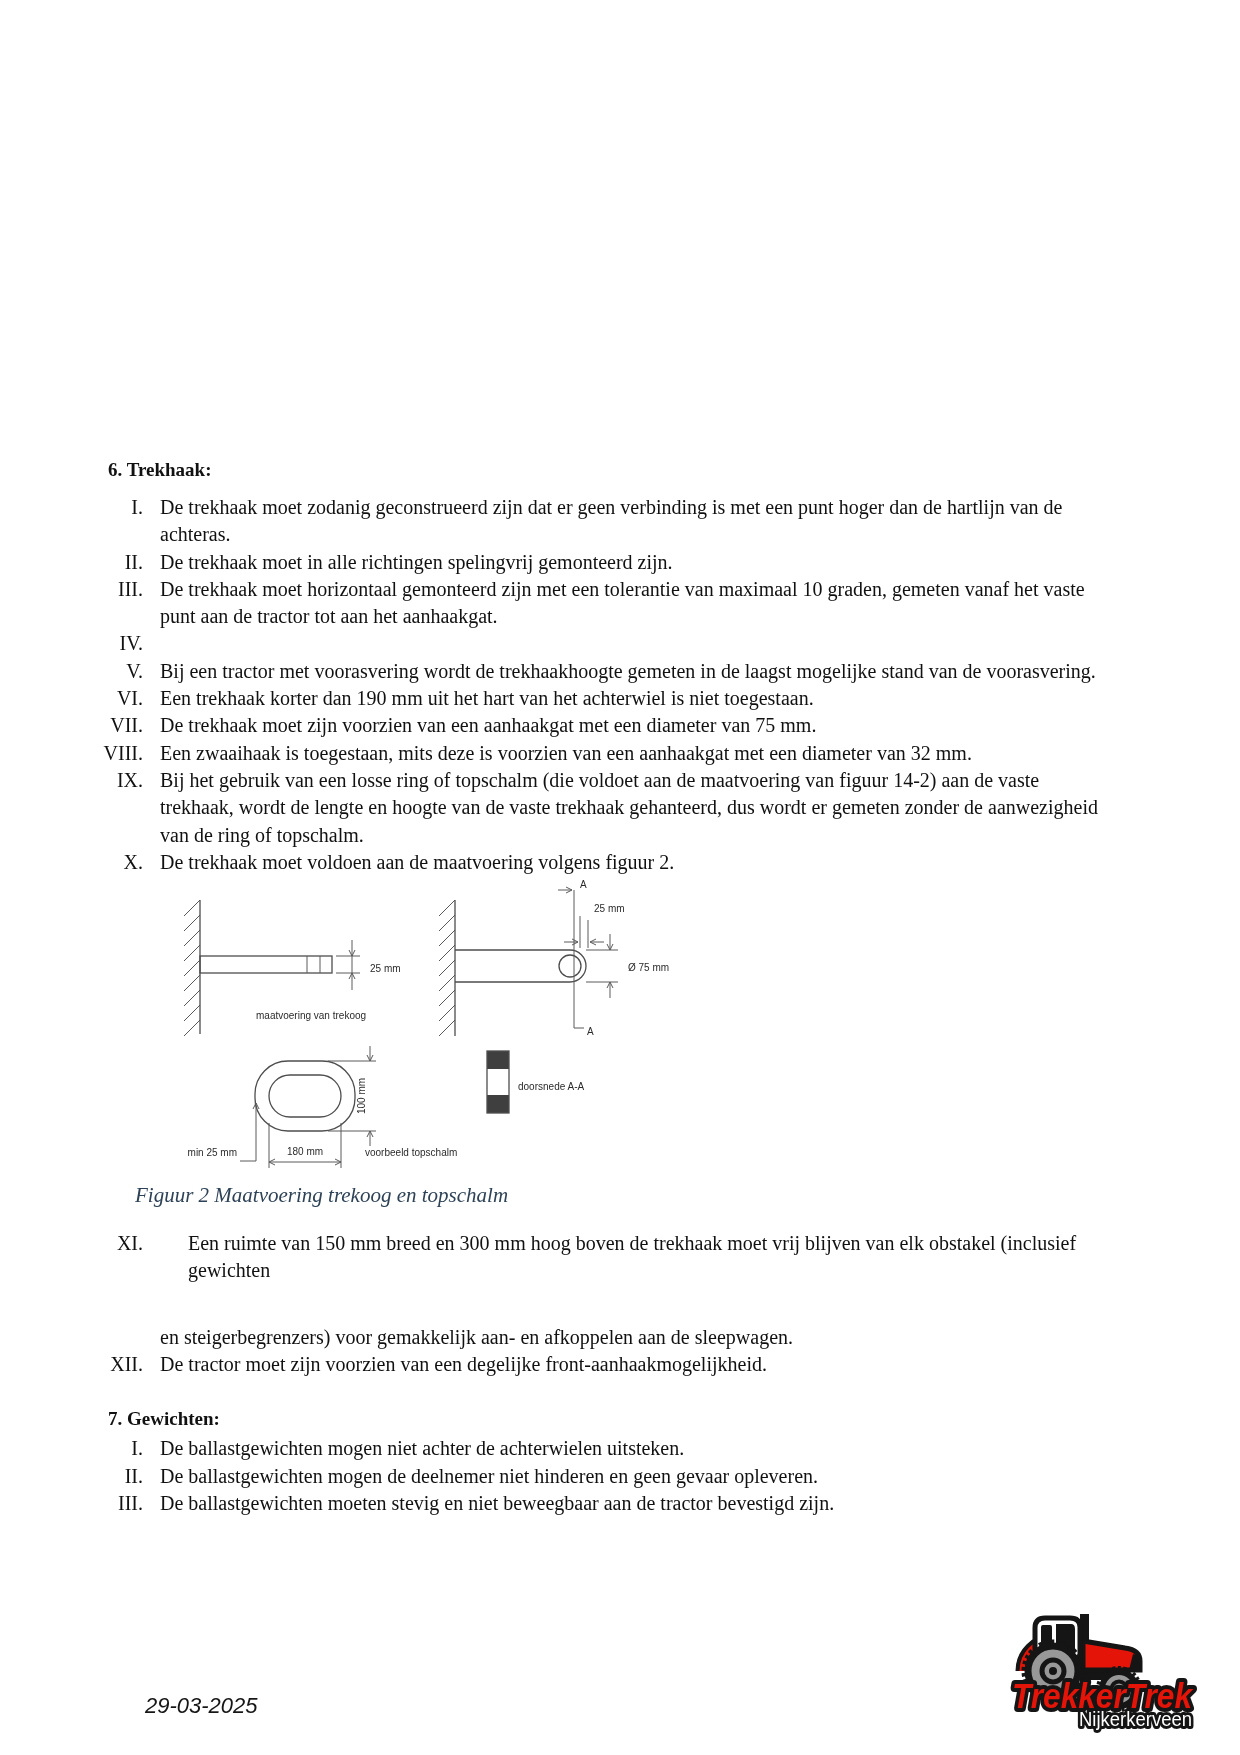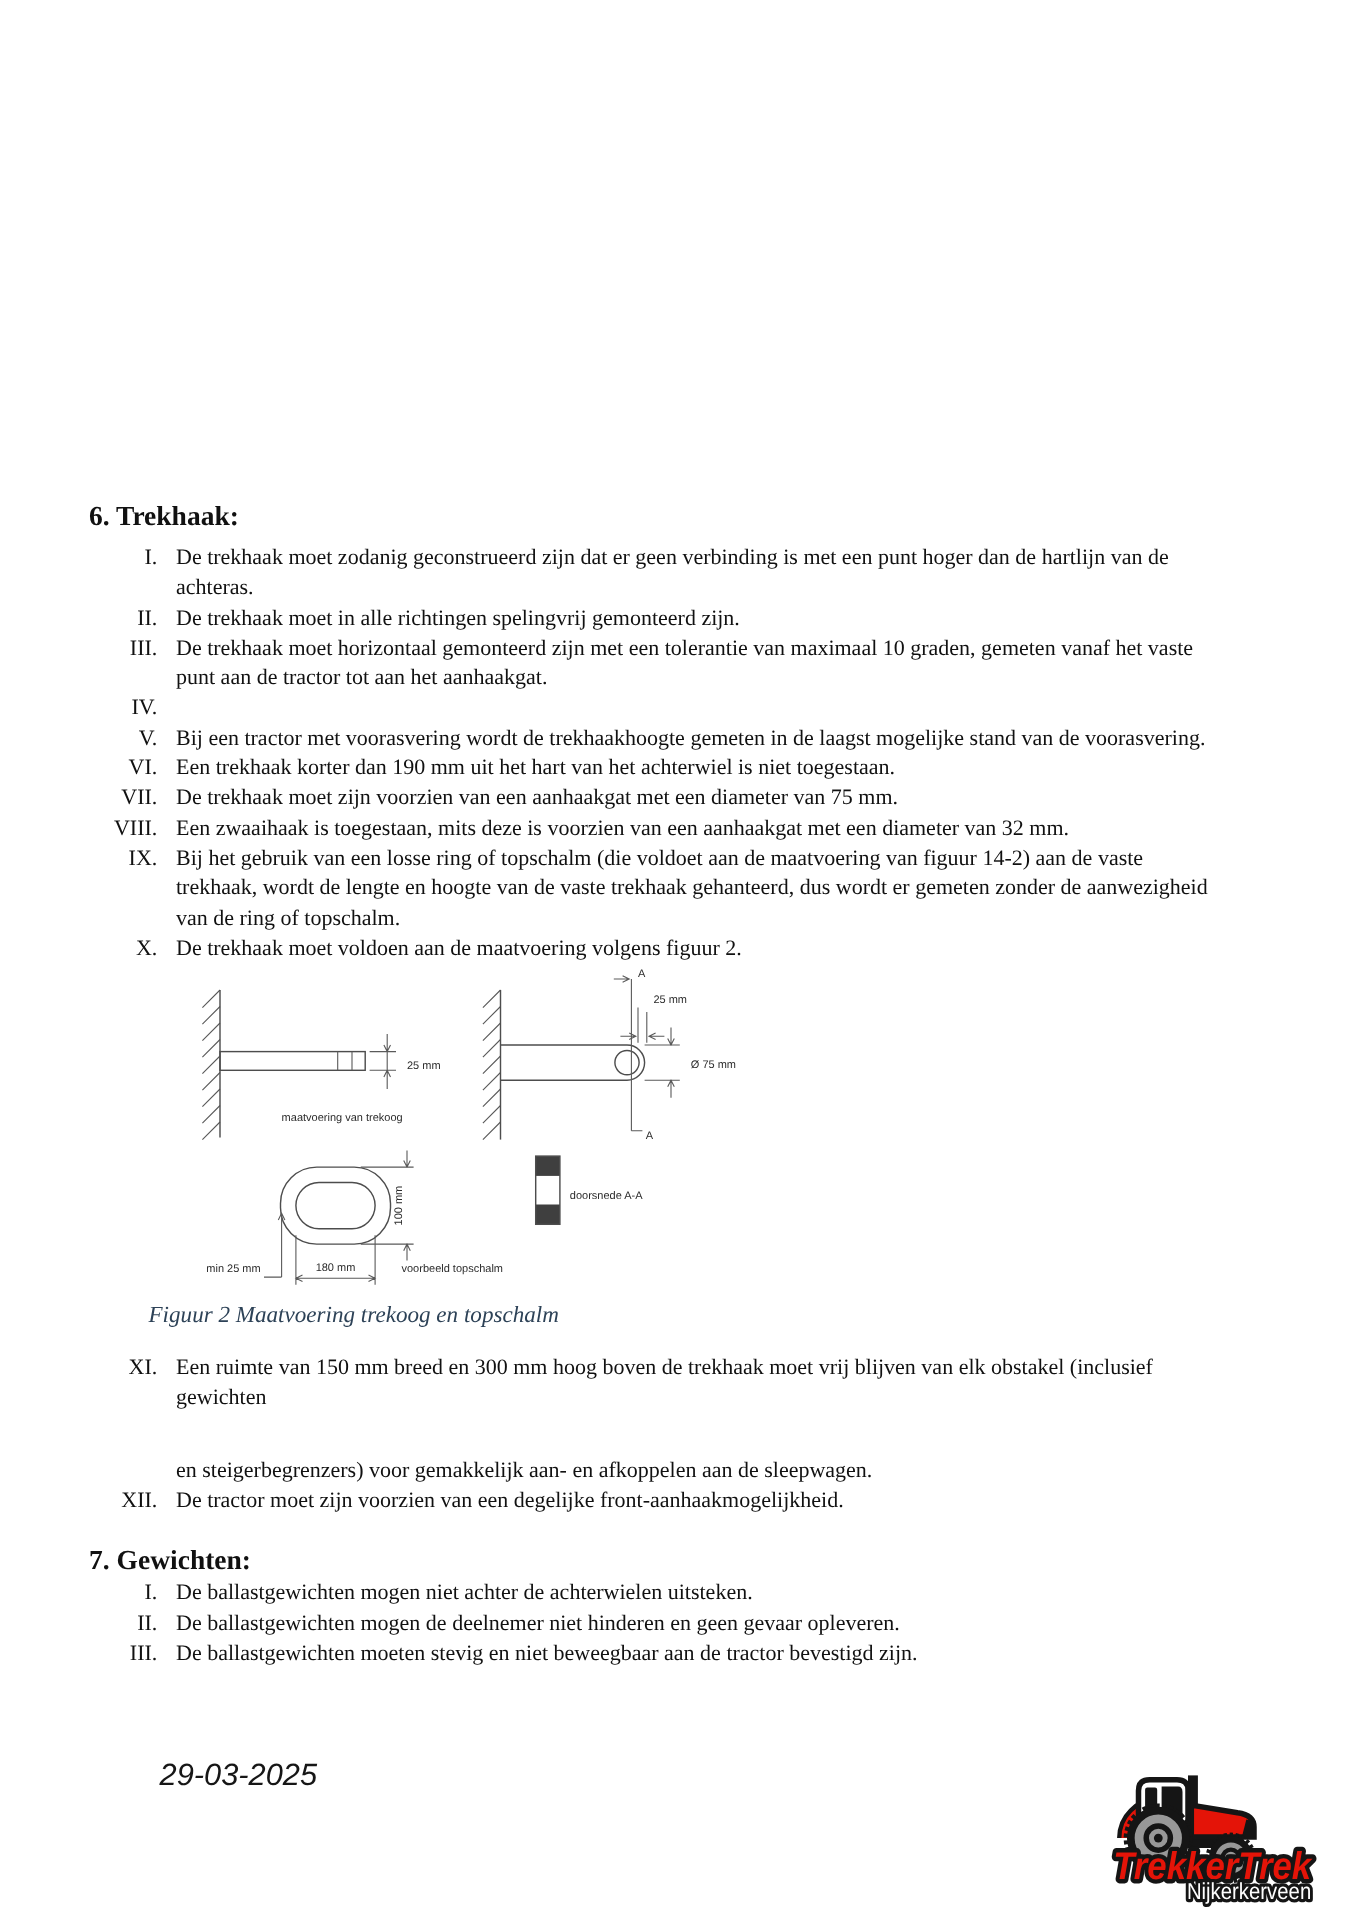--- a/index.html
+++ b/index.html
@@ -3,35 +3,35 @@
 <meta charset="utf-8">
 <style>
   * { margin:0; padding:0; box-sizing:border-box; }
   html,body { background:#ffffff; }
   .page {
     position:relative; width:1240px; height:1755px; margin:0 auto;
     background:#ffffff; overflow:hidden;
     font-family:"Liberation Serif", serif; font-size:20px; line-height:27.3px; color:#111;
   }
   .content { position:absolute; top:456px; left:0; width:1240px; }
-  .sec-heading { font-size:25px; font-weight:bold; line-height:28px; padding-left:81px; }
+  .sec-heading { font-size:19px; font-weight:bold; line-height:28px; padding-left:108px; }
   .sec-heading.s6 { margin-bottom:10px; }
   .sec-heading.s7 { margin-top:27px; margin-bottom:2px;font-family:Liberation Serif, serif; }
   .li { display:flex; }
   .li .num { flex:0 0 143px; width:143px; text-align:right; }
   .li .txt { margin-left:17px; width:956px; }
   .cont-para { margin-left:160px; width:956px; margin-top:39px; }
   .fig { display:block; margin:2px 0 0 160px; }
   .fig-caption {
     margin:14px 0 0 135px; font-style:italic; font-size:21px; line-height:22px; color:#2d4257;
   }
-  .after-fig { margin-top:24px; }
+  .after-fig { margin-top:24px;gap:28px; }
   .date {
-    position:absolute; left:145px; top:1600px;
-    font-family:"Liberation Sans", sans-serif; font-style:italic; font-size:28px; color:#161616;
+    position:absolute; left:145px; top:1692px;
+    font-family:"Liberation Sans", sans-serif; font-style:italic; font-size:22px; color:#161616;
   }
   .logo { position:absolute; left:1003px; top:1608px; }
   .figtext { font-family:"Liberation Sans", sans-serif; font-size:10px; fill:#2b2b2b; }
   .drw { stroke:#4d4d4d; stroke-width:1.3; fill:none; }
   .drwthin { stroke:#5a5a5a; stroke-width:1; fill:none; }
 </style>
 </head>
 <body>
 
 <div class="page">

